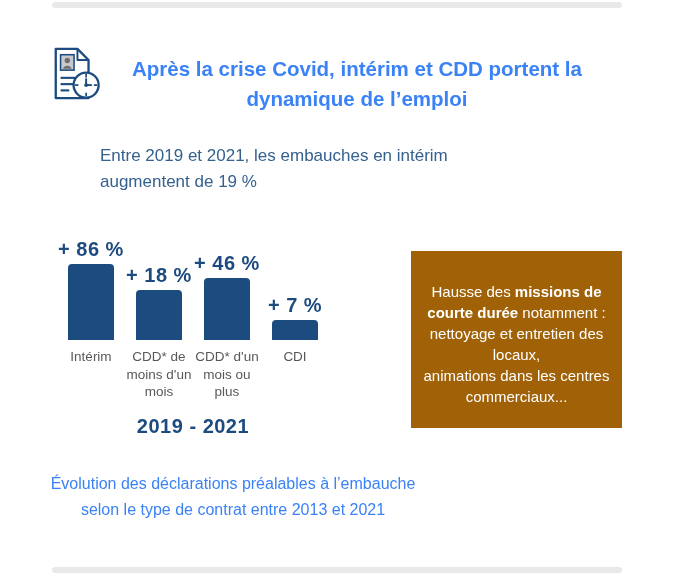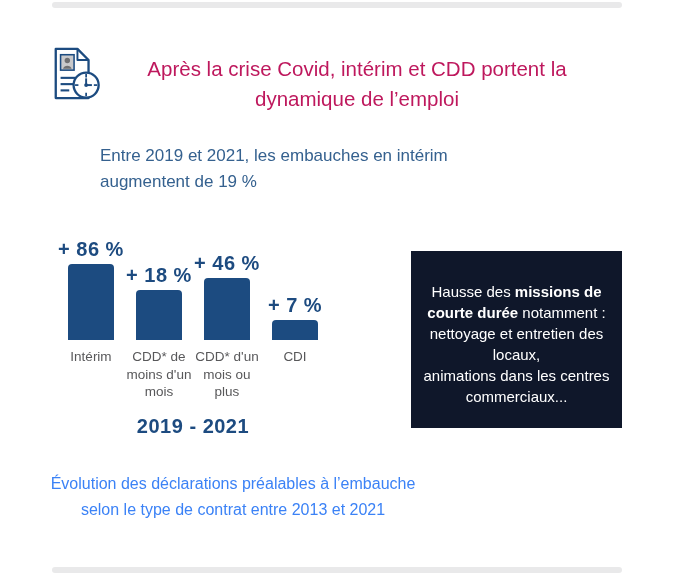--- a/index.html
+++ b/index.html
@@ -8,40 +8,40 @@
     font-family:"Liberation Sans", sans-serif; overflow:hidden;
   }
   .hr-bar { position:absolute; left:52px; width:570px; height:6px;
             background:#e9e9ea; border-radius:3px; }
   .hr-top { top:2px; }
   .hr-bottom { top:567px; }
 
   .header-icon { position:absolute; left:49px; top:45px; width:54px; height:58px; }
 
   .title { position:absolute; left:87px; top:54px; width:540px; text-align:center;
-           font-size:20.5px; font-weight:normal; color:#be185d; line-height:30px; }
+           font-size:20.5px; font-weight:bold; color:#3b82f6; line-height:30px; }
 
   .subtitle { position:absolute; left:100px; top:143px; width:400px; text-align:left;
               font-size:17px; color:#35618f; line-height:26px; }
 
   .chart { position:absolute; left:57px; top:232px; width:272px; }
   .bars-row { display:flex; align-items:flex-end; height:108px; }
   .bar-col { width:68px; display:flex; flex-direction:column; align-items:center;
              justify-content:flex-end; }
   .bar-value { font-size:20px; font-weight:bold; color:#1d4b80; white-space:nowrap;
                margin-bottom:3px; letter-spacing:0.5px; }
   .bar-rect { width:46px; background:#1c4b80; border-radius:4px 4px 0 0; }
   .cats-row { display:flex; margin-top:8px; align-items:flex-start; }
   .cat { width:68px; text-align:center; font-size:13.5px; color:#58585a;
          line-height:17.5px; }
   .period { margin-top:14px; text-align:center; font-size:20px; font-weight:bold;
             color:#1d4b80; letter-spacing:0.5px; }
 
   .note-box { position:absolute; left:411px; top:251px; width:211px; height:177px;
-              background:#0f172a; color:#ffffff; text-align:center;
+              background:#a16207; color:#ffffff; text-align:center;
               font-size:15px; line-height:21px; padding:30px 12px 0;
               box-sizing:border-box; }
   .note-box p { margin:0; }
   .note-box b { font-weight:bold; }
 
   .caption { position:absolute; left:33px; top:471px; width:400px; text-align:center;
              font-size:16px; color:#3b82f6; line-height:26px; }
 
   .footnote { position:absolute; left:70px; top:545px; font-size:13.5px; color:#6e6e6e; }
 </style>

